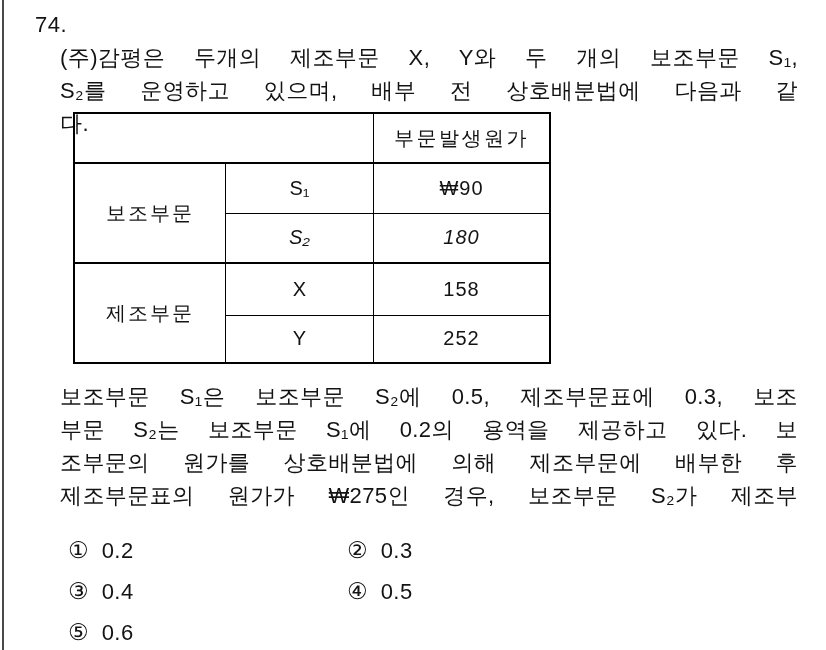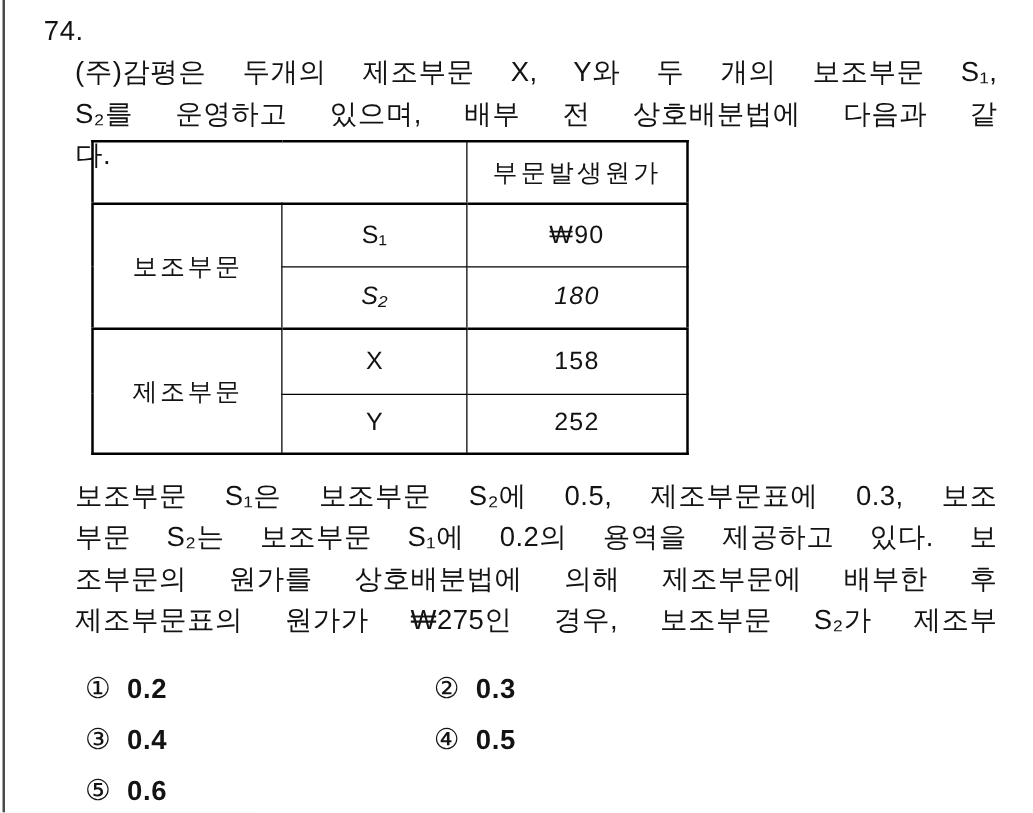--- a/index.html
+++ b/index.html
@@ -65,21 +65,21 @@
     display:grid;
     grid-template-columns:279px 1fr;
     row-gap:16px;
   }
   .choice{
     display:inline-flex;align-items:center;gap:13px;
     font-size:22px;line-height:25px;
     cursor:default;
   }
   .choice .marker{font-size:23px;}
-  .choice .val{letter-spacing:.5px;font-weight:bold;}
+  .choice .val{letter-spacing:.5px;}
 </style>
 </head>
 <body>
 
 <div class="page">
   <div class="left-rule"></div>
 
   <div class="q-number">74.</div>
 
   <div class="para para-intro">

